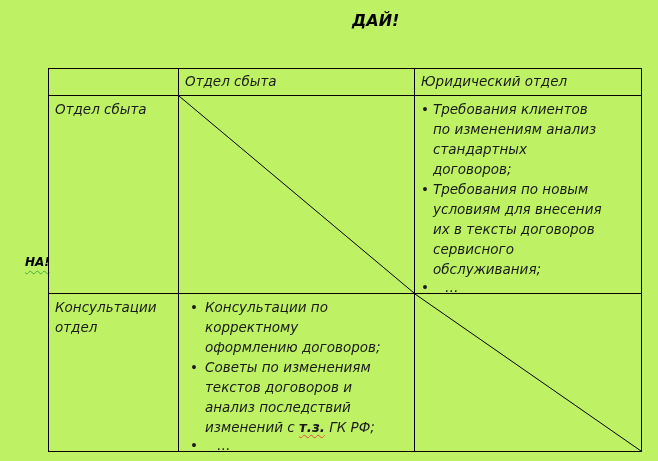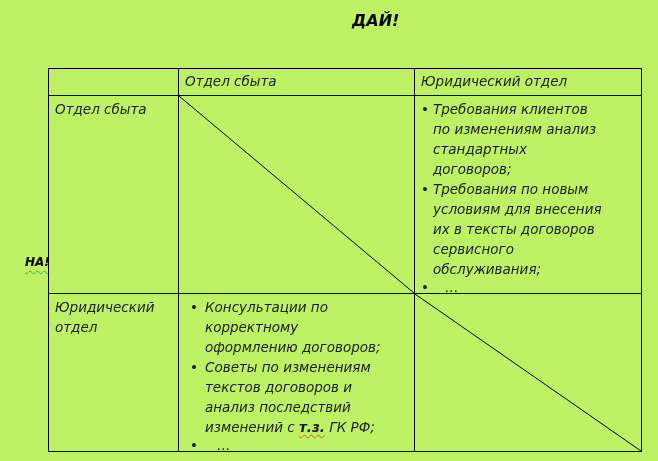--- a/index.html
+++ b/index.html
@@ -110,21 +110,21 @@
 обслуживания;</span>
           </div>
           <div class="li ell-li">
             <span class="b">•</span>
             <span class="t">…</span>
           </div>
         </td>
       </tr>
 
       <tr class="r2">
-        <td class="rowlabel pre">Юридический
+        <td class="rowlabel pre">Консультации
 отдел</td>
         <td class="listcell wide">
           <div class="li">
             <span class="b">•</span>
             <span class="t">Консультации по
 корректному
 оформлению договоров;</span>
           </div>
           <div class="li">
             <span class="b">•</span>

